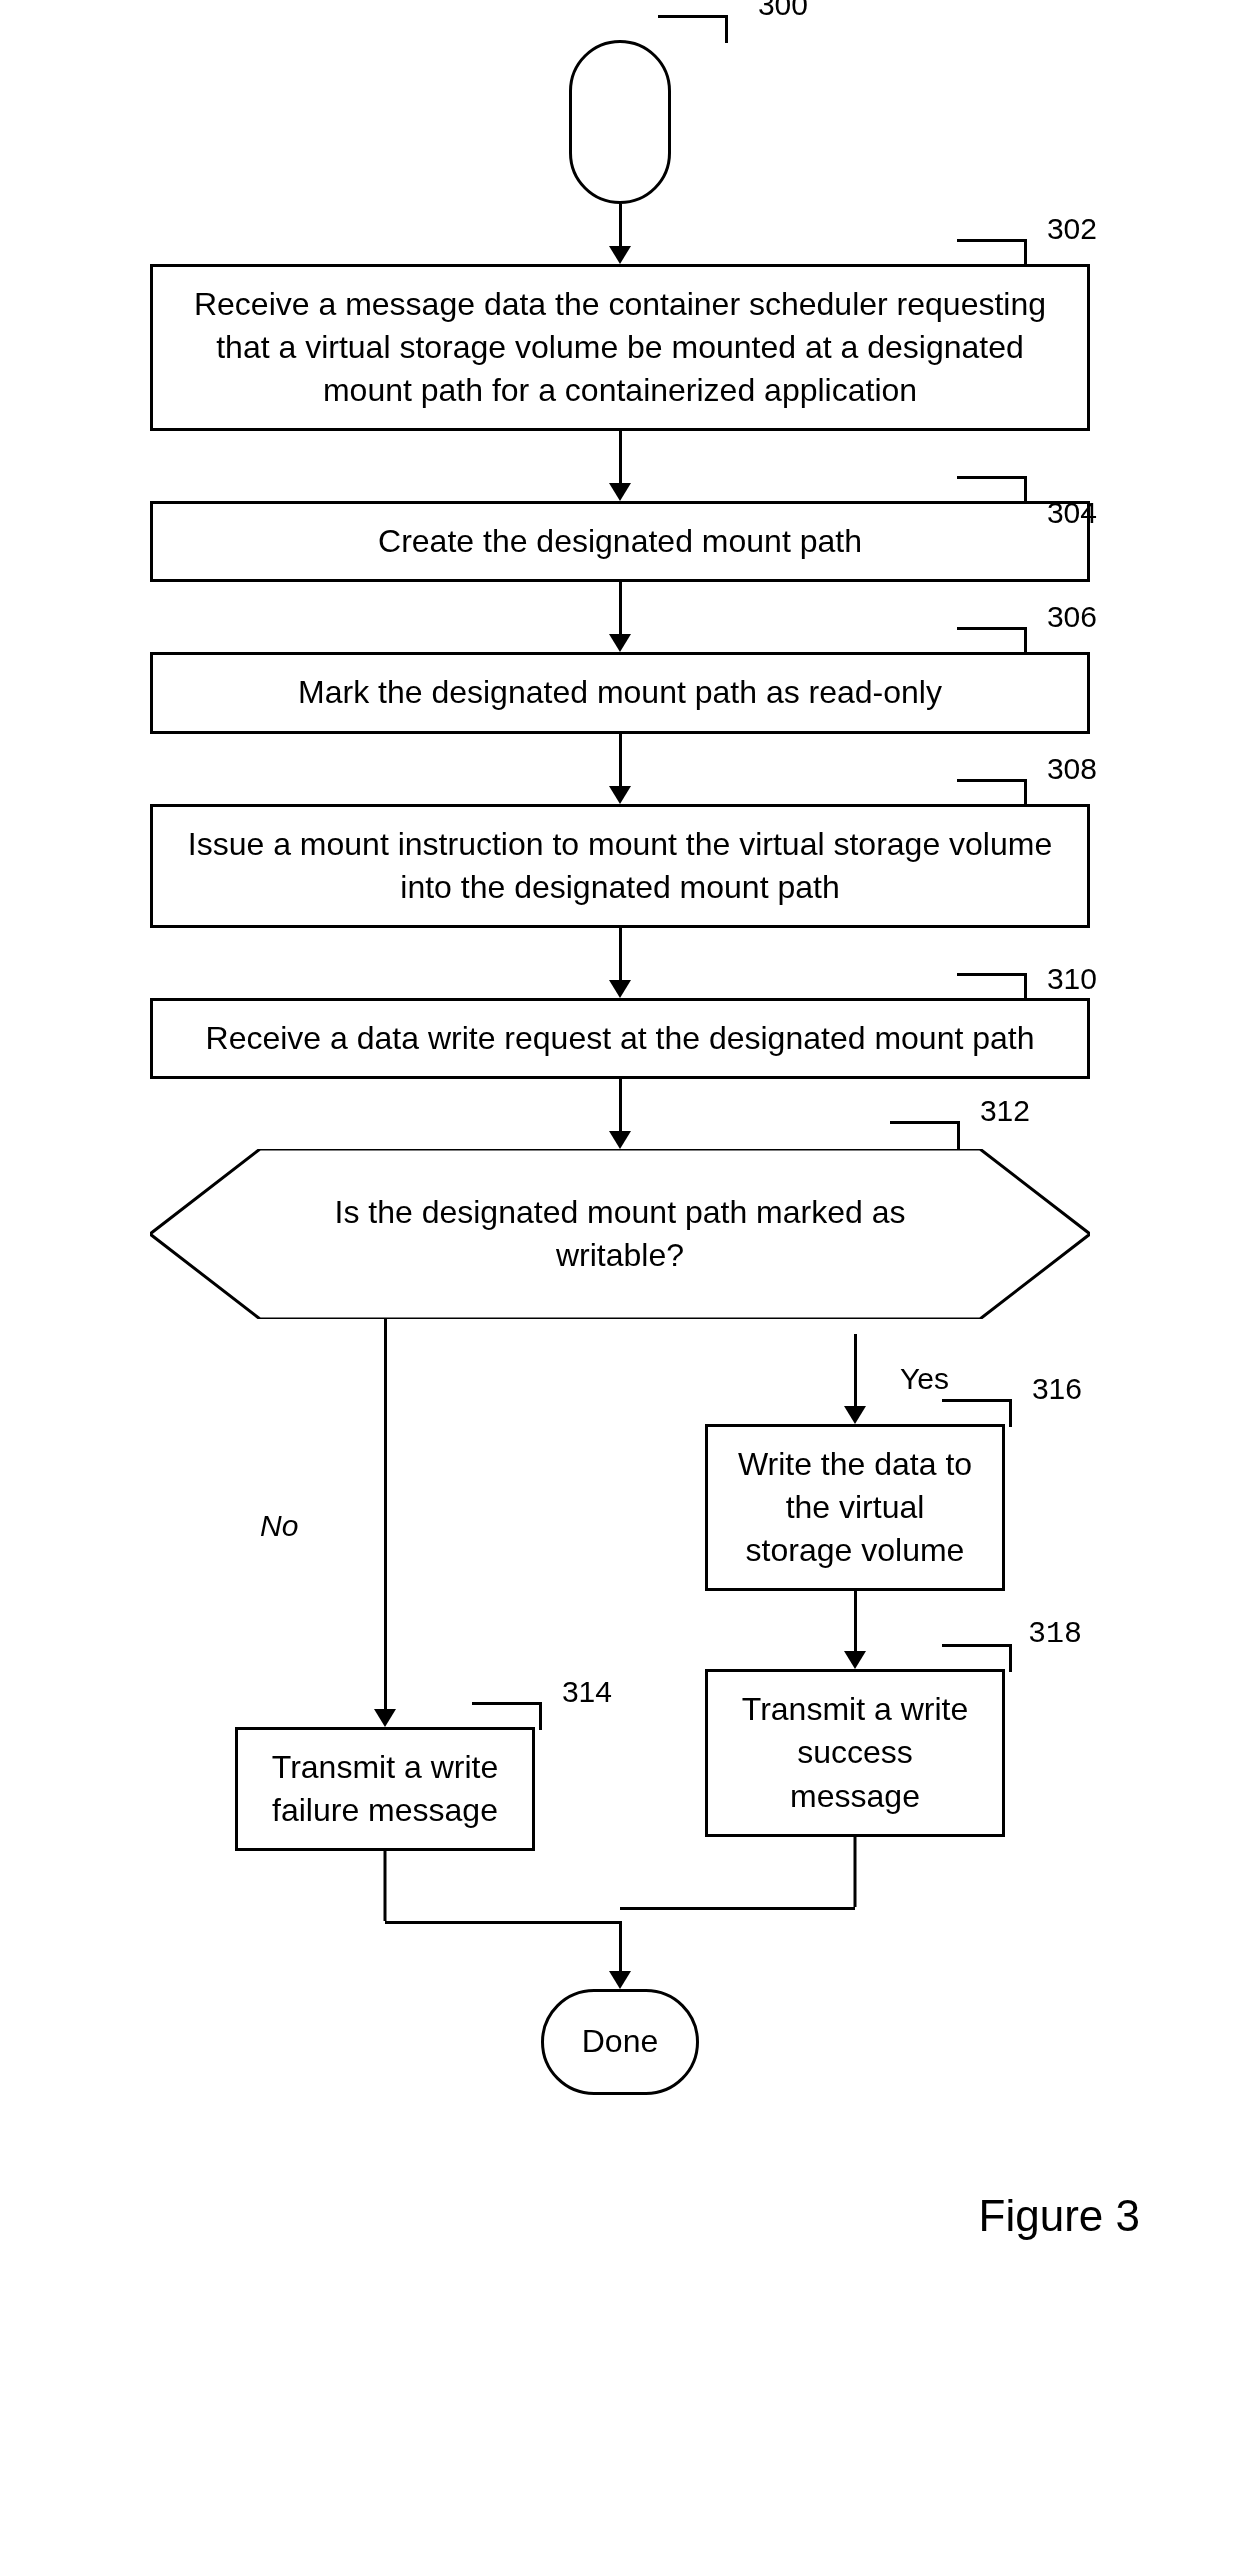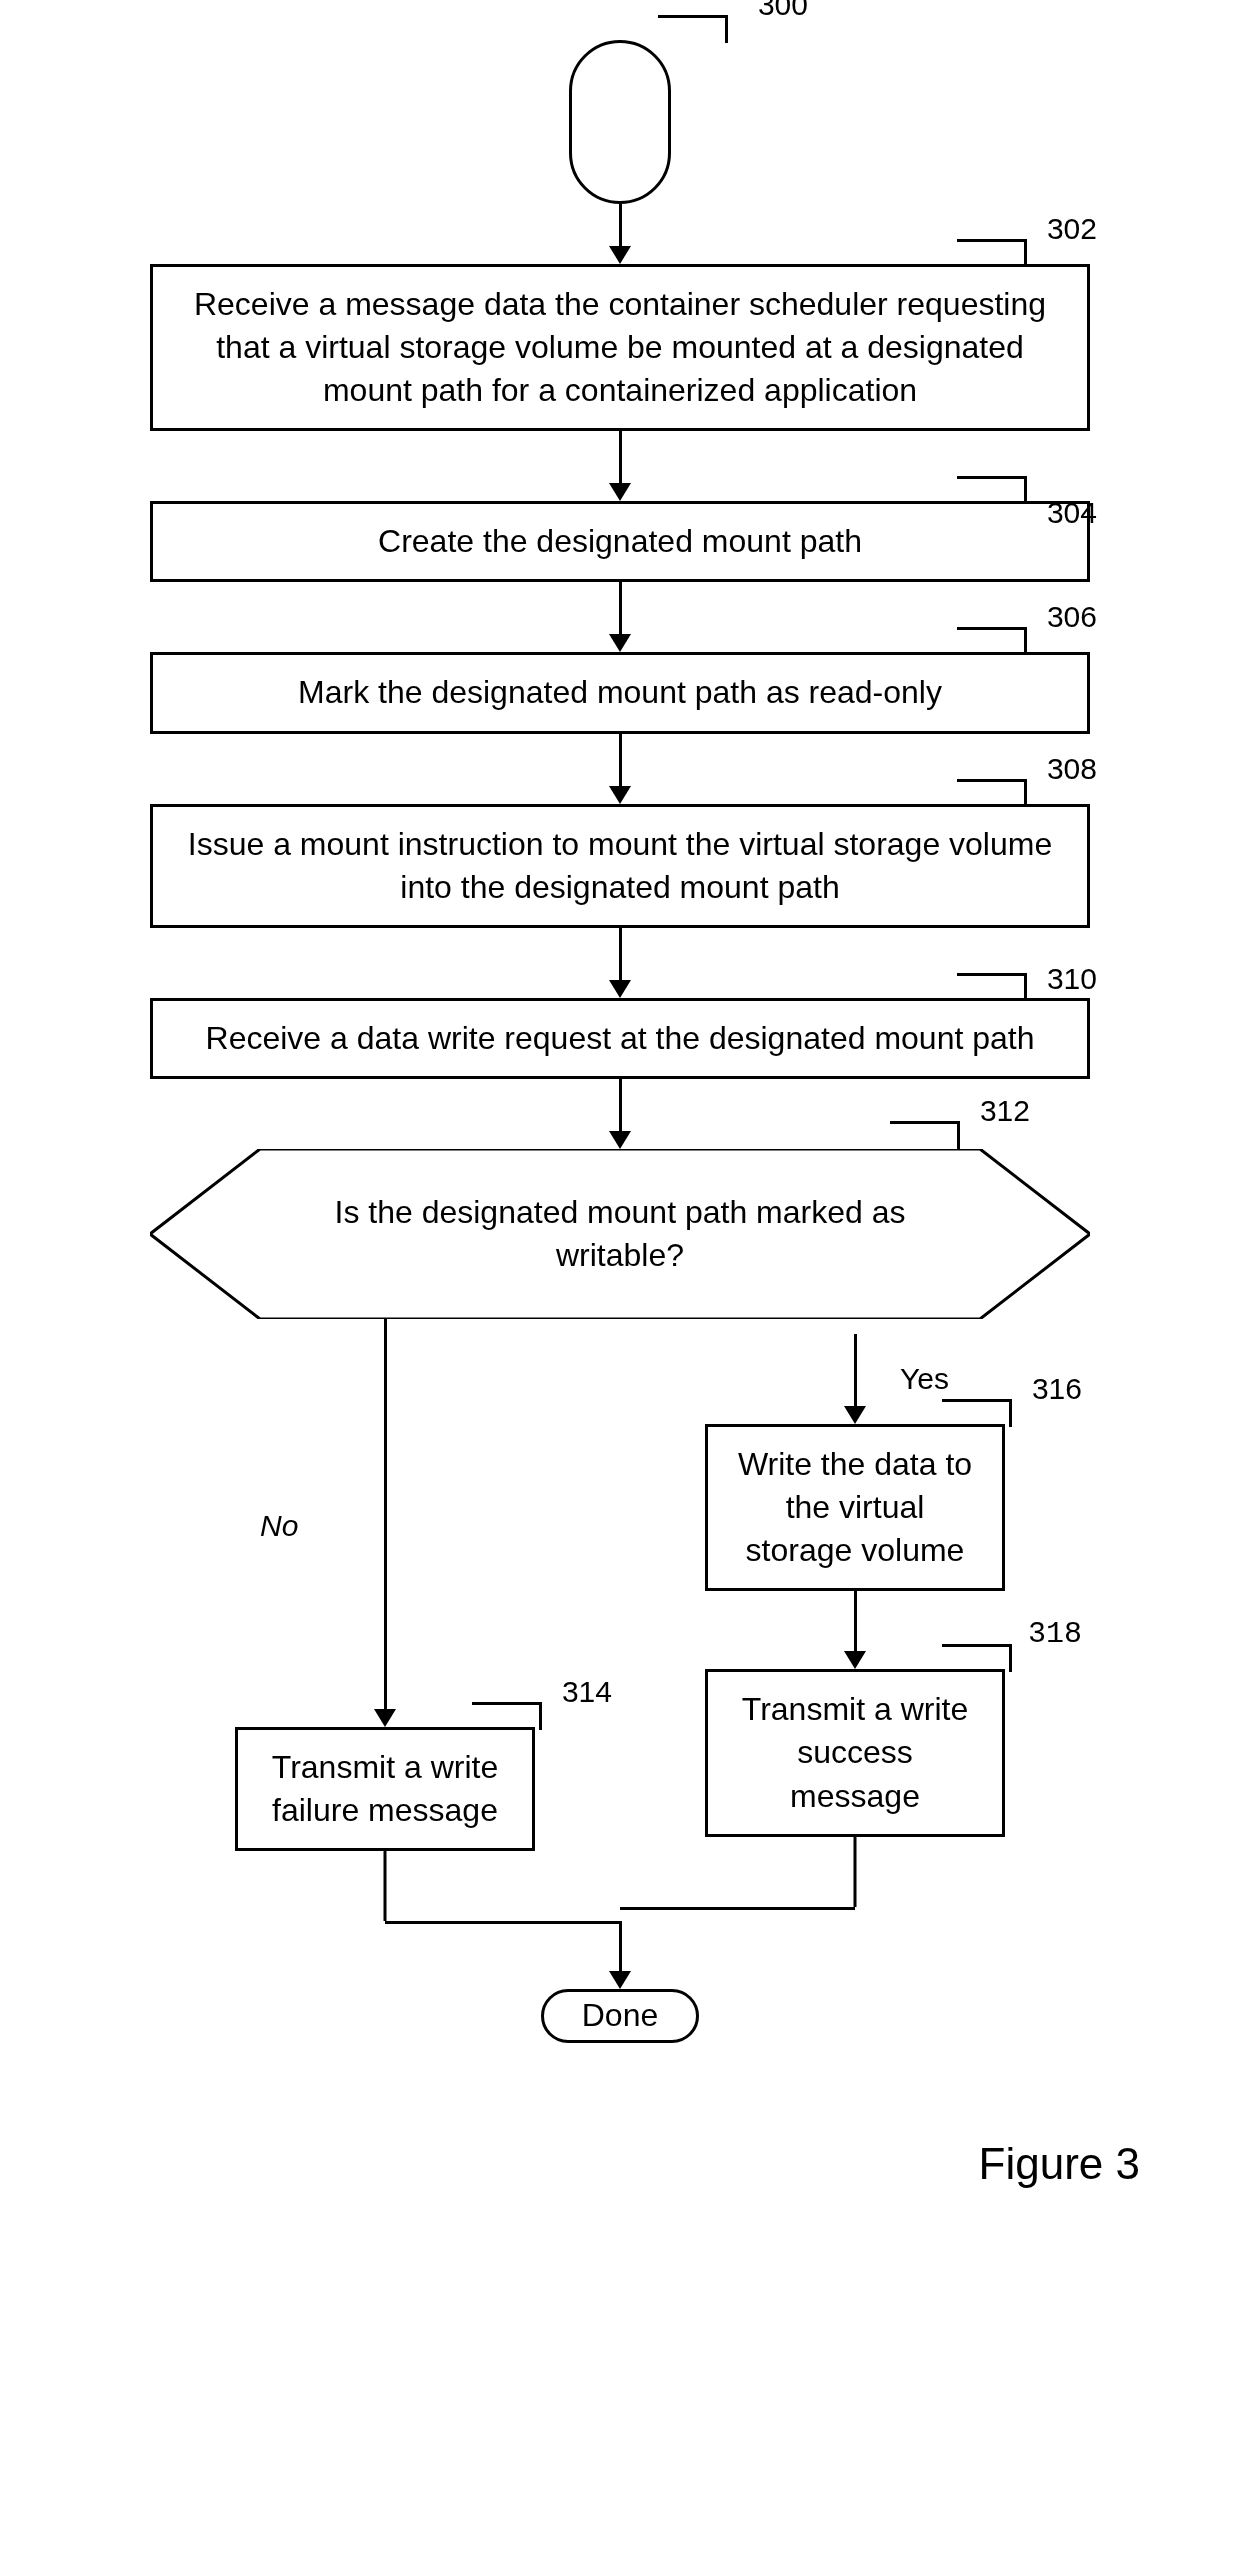--- a/index.html
+++ b/index.html
@@ -244,19 +244,19 @@
     </div>
   </div>
 
   <div style="position:relative; margin-top:-50px;">
     <div class="arrow-v">
       <div class="shaft" style="height:50px;"></div>
       <div class="head"></div>
     </div>
   </div>
 
-  <div class="node terminal" style="padding:2px 38px;">
+  <div class="node terminal" style="padding:28px 38px;">
     <span>Done</span>
   </div>
 
 </div>
 
 <div class="figcap">Figure 3</div>
 
 </body></html>

